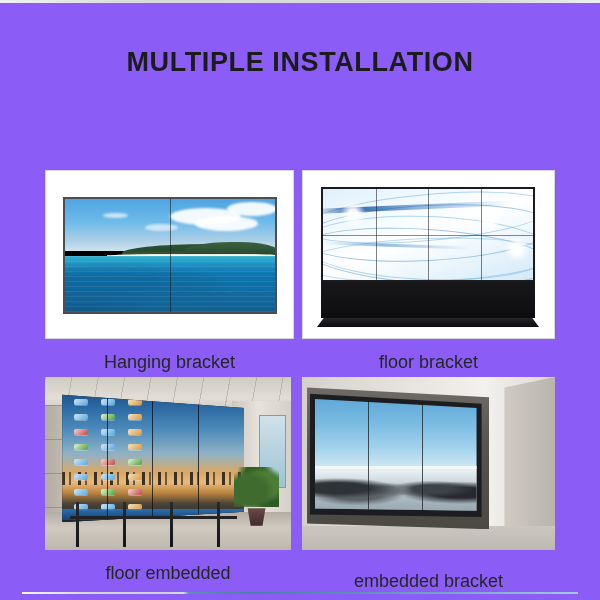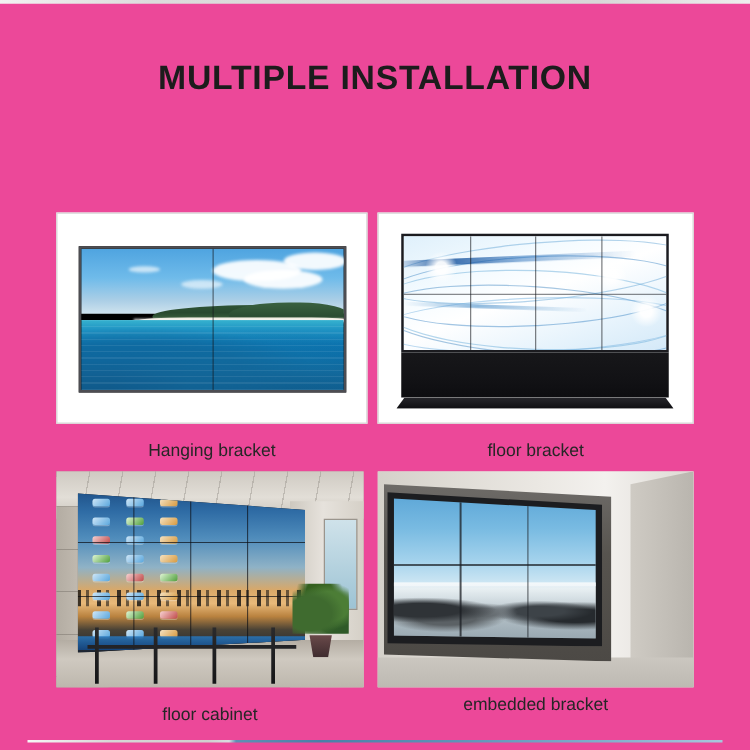--- a/index.html
+++ b/index.html
@@ -6,21 +6,21 @@
   html, body {
     margin: 0; padding: 0;
     width: 600px; height: 600px;
     background: #ffffff;
     font-family: "Liberation Sans", sans-serif;
     overflow: hidden;
   }
   #page {
     position: relative;
     width: 600px; height: 600px;
-    background: #ec4899;
+    background: #8b5cf6;
   }
   .top-rule {
     position: absolute; top: 0; left: 0;
     width: 600px; height: 3px;
     background: linear-gradient(to right, #f2f2f2 0%, #dcdcdc 20%, #d8d8d8 80%, #eeeeee 100%);
   }
   .page-title {
     position: absolute;
     top: 46px; left: 0; width: 600px;
     text-align: center;
@@ -37,28 +37,28 @@
     position: absolute;
     background: #ffffff;
     border: 1px solid #d5d5d5;
   }
   #card-hanging { left: 45px;  top: 170px; width: 249px; height: 169px; }
   #card-floorcab { left: 302px; top: 170px; width: 253px; height: 169px; }
 
   .caption {
     position: absolute;
     text-align: center;
-    font-size: 14px;
+    font-size: 18px;
     color: #262626;
     line-height: 1;
   }
   #cap-hanging  { left: 45px;  top: 353px; width: 249px; }
   #cap-floorcab { left: 302px; top: 353px; width: 253px; }
   #cap-floorbr  { left: 45px;  top: 564px; width: 246px; }
-  #cap-embedded { left: 302px; top: 556px; width: 253px; }
+  #cap-embedded { left: 302px; top: 572px; width: 253px; }
 
   
   .photo {
     position: absolute;
     overflow: hidden;
   }
   #photo-floorbr  { left: 45px;  top: 377px; width: 246px; height: 173px; }
   #photo-embedded { left: 302px; top: 377px; width: 253px; height: 173px; }
 
   .bottom-rule {
@@ -451,21 +451,21 @@
         <b></b>
         <b></b>
         <div class="rail"></div>
       </div>
       <div class="plant">
         <div class="leaves"></div>
         <div class="pot"></div>
       </div>
     </div>
   </div>
-  <div class="caption" id="cap-floorbr">floor cabinet</div>
+  <div class="caption" id="cap-floorbr">floor embedded</div>
 
   <div class="photo" id="photo-embedded">
     <div class="room-b">
       <div class="backwall"></div>
       <div class="sidewall"></div>
       <div class="floorb"></div>
       <div class="recess"></div>
       <div class="frame"></div>
       <div class="vw2">
         <div class="arctic"></div>

